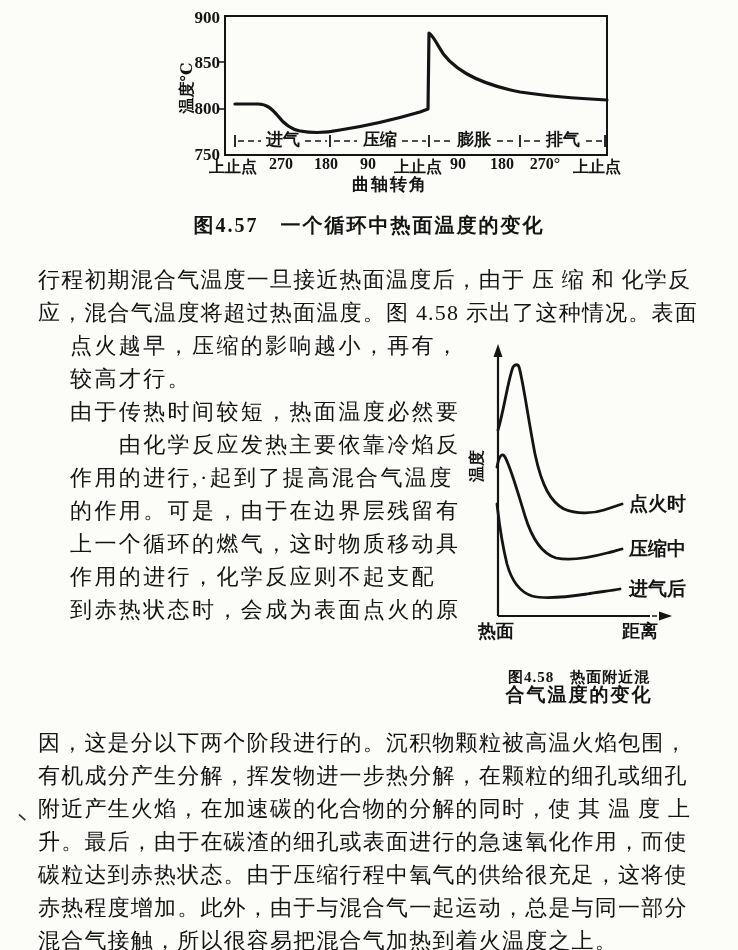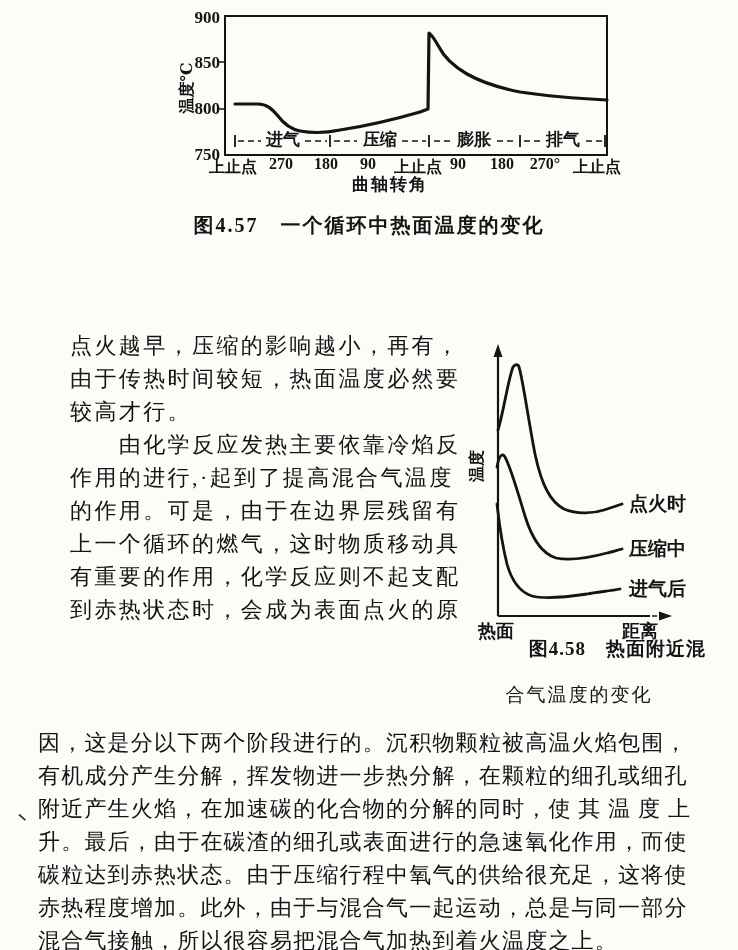--- a/index.html
+++ b/index.html
@@ -24,24 +24,24 @@
   .tblock.col{top:329px;width:414px;}
   .tblock.bottom{top:726px;}
   .tline{
     height:33px;line-height:33px;font-size:22px;font-weight:500;
     letter-spacing:1.2px;white-space:nowrap;
   }
   .col .tline{letter-spacing:2.4px;margin-left:32px;}
   
   .fig458{position:absolute;left:452px;top:344px;width:254px;height:380px;}
   .fig458 svg{position:absolute;left:0;top:0;}
-  .caption458a{position:absolute;left:0;top:292px;width:254px;text-align:right;
-    font-size:19px;font-weight:600;letter-spacing:1px;}
+  .caption458a{position:absolute;left:0;top:324px;width:254px;text-align:center;
+    font-size:15px;font-weight:600;letter-spacing:1px;}
   .caption458b{position:absolute;left:0;top:338px;width:254px;text-align:center;
-    font-size:19px;font-weight:400;letter-spacing:2px;}
+    font-size:19px;font-weight:700;letter-spacing:2px;}
   .margin-mark{
     position:absolute;left:14px;top:806px;font-size:20px;color:#333;
     transform:rotate(-12deg);
   }
   svg text{font-family:"Liberation Serif","DejaVu Serif",serif;fill:#141414;}
   .ink{stroke:#141414;}
 </style>
 </head>
 <body>
 
@@ -96,30 +96,34 @@
       <text x="334" y="161" font-size="16" font-weight="600" text-anchor="middle">180</text>
       <text x="377" y="161" font-size="16" font-weight="600" text-anchor="middle">270°</text>
       <text x="429" y="164" font-size="16" font-weight="600" text-anchor="middle">上止点</text>
 
       <text x="222" y="182" font-size="17" font-weight="700" text-anchor="middle" letter-spacing="2">曲轴转角</text>
     </svg>
   </div>
 
   <div class="caption457">图4.57　一个循环中热面温度的变化</div>
 
+  <div class="tblock top">
+    <div class="tline">行程初期混合气温度一旦接近热面温度后，由于 压 缩 和 化学反</div>
+    <div class="tline">应，混合气温度将超过热面温度。图 4.58 示出了这种情况。表面</div>
+  </div>
 
   <div class="tblock col">
     <div class="tline">点火越早，压缩的影响越小，再有，</div>
+    <div class="tline">较高才行。</div>
     <div class="tline">由于传热时间较短，热面温度必然要</div>
-    <div class="tline">较高才行。</div>
     <div class="tline">　　由化学反应发热主要依靠冷焰反</div>
     <div class="tline">作用的进行,·起到了提高混合气温度</div>
     <div class="tline">的作用。可是，由于在边界层残留有</div>
     <div class="tline">上一个循环的燃气，这时物质移动具</div>
-    <div class="tline">有重要的作用，化学反应则不起支配</div>
+    <div class="tline">作用的进行，化学反应则不起支配</div>
     <div class="tline">到赤热状态时，会成为表面点火的原</div>
   </div>
 
   <div class="fig458">
     <svg width="254" height="302" viewBox="0 0 254 302">
 
       <line x1="46" y1="8" x2="46" y2="272" class="ink" stroke-width="2.2"></line>
       <polygon points="46,0 41.5,13 50.5,13" fill="#141414"></polygon>
 
       <line x1="46" y1="272" x2="198" y2="272" class="ink" stroke-width="2.2"></line>

